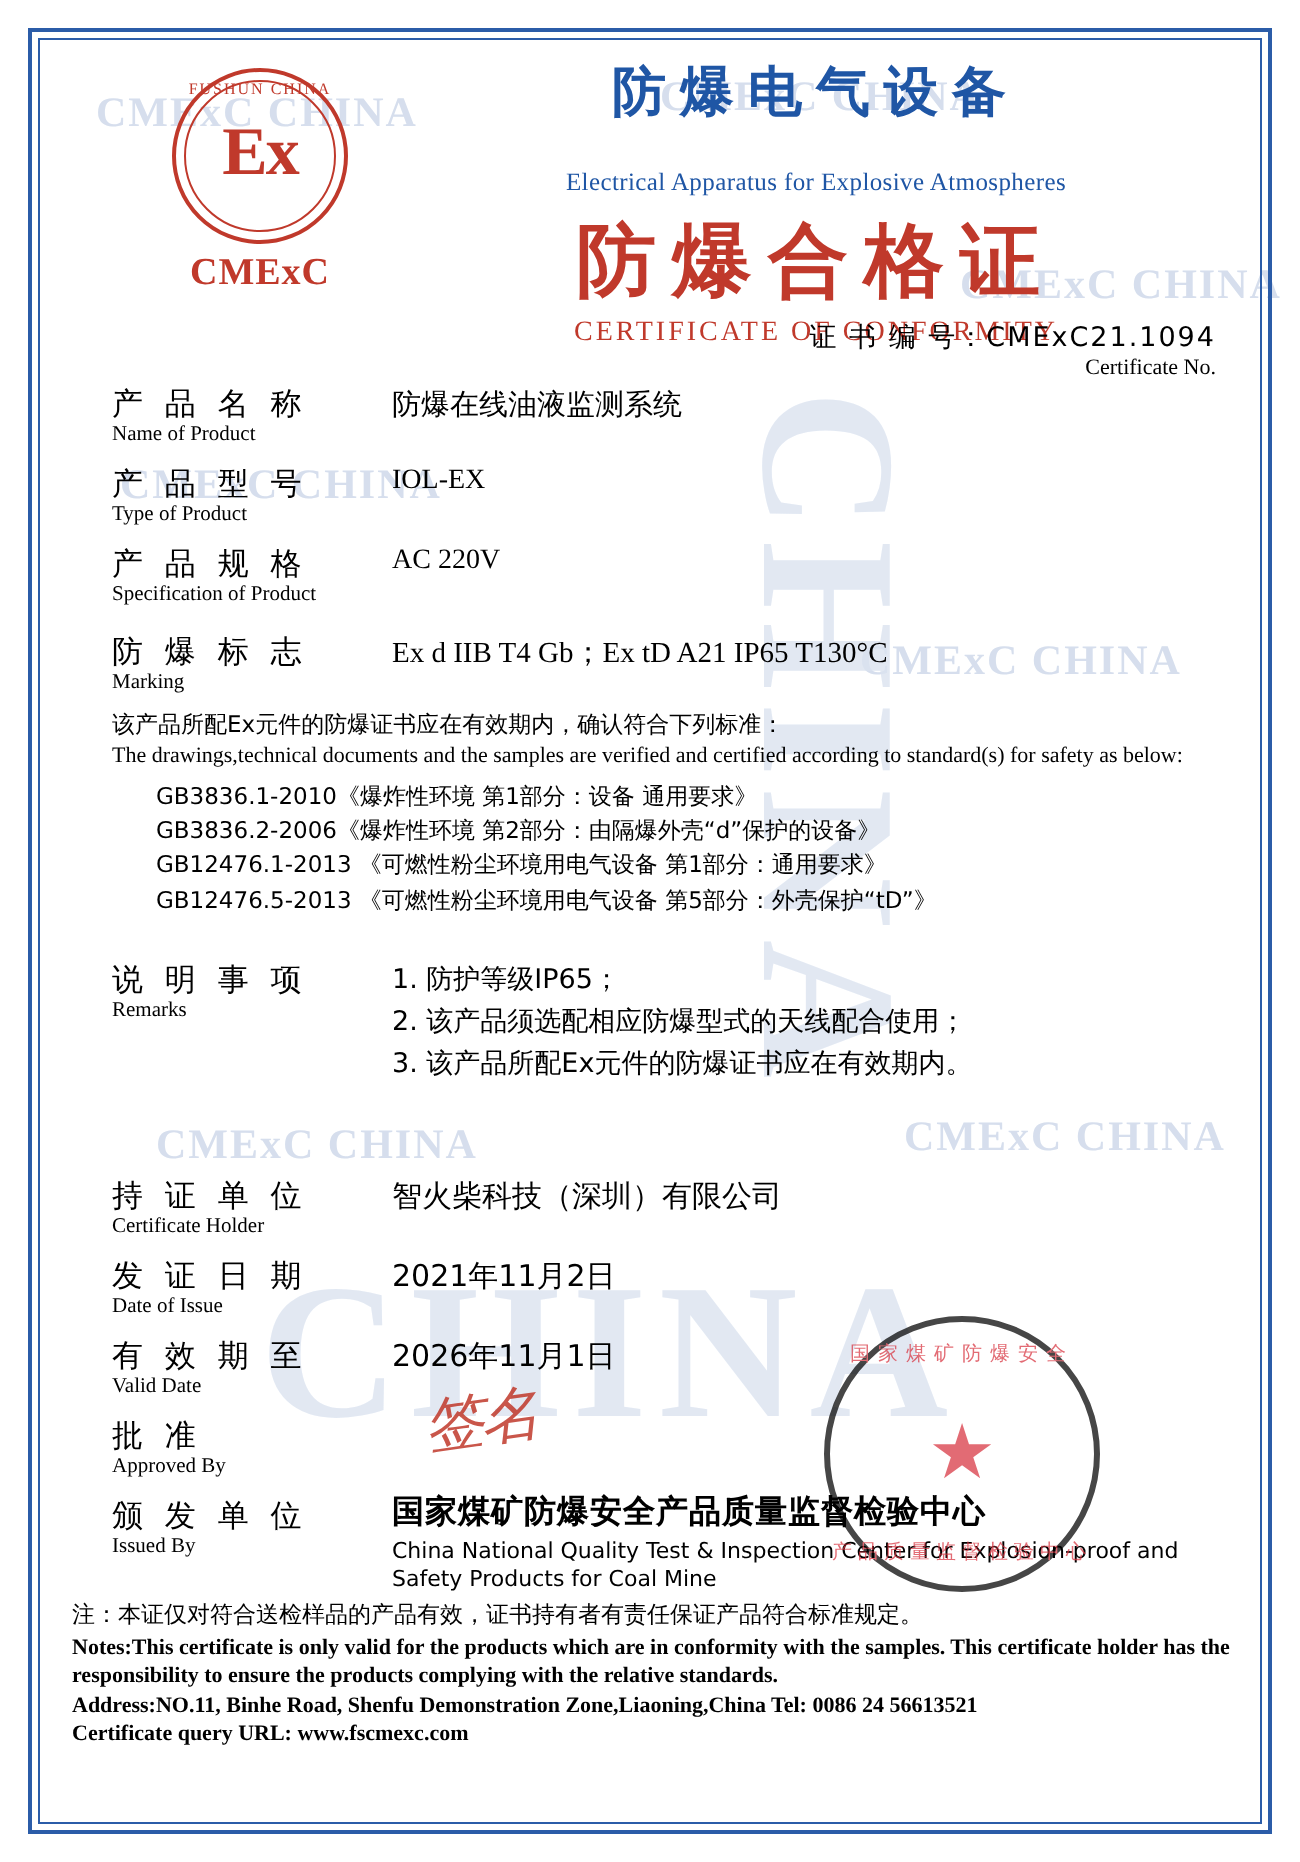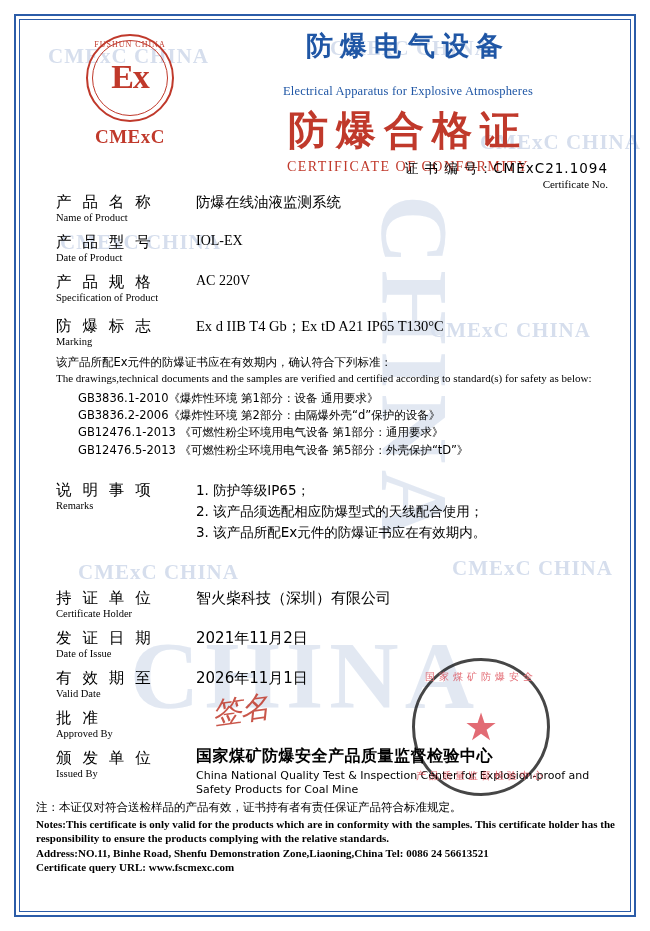--- a/index.html
+++ b/index.html
@@ -396,21 +396,21 @@
       <div class="lbl">
         <div class="cn">产 品 名 称</div>
         <div class="en">Name of  Product</div>
       </div>
       <div class="val">防爆在线油液监测系统</div>
     </div>
 
     <div class="row">
       <div class="lbl">
         <div class="cn">产 品 型 号</div>
-        <div class="en">Date of Product</div>
+        <div class="en">Type of Product</div>
       </div>
       <div class="val mono">IOL-EX</div>
     </div>
 
     <div class="row">
       <div class="lbl">
         <div class="cn">产 品 规 格</div>
         <div class="en">Specification of Product</div>
       </div>
       <div class="val mono">AC 220V</div>

